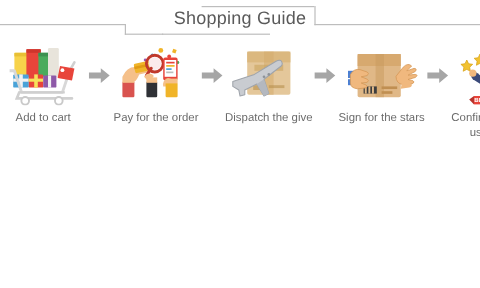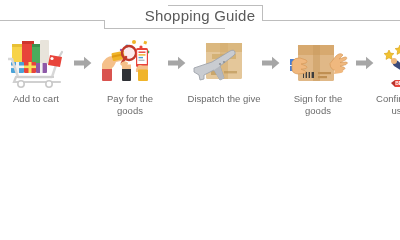--- a/index.html
+++ b/index.html
@@ -229,21 +229,21 @@
           <rect x="41.2" y="12" width="9.6" height="14" fill="#ffffff"></rect>
           <rect x="42.5" y="13.5" width="7" height="1.4" fill="#e8443a"></rect>
           <rect x="42.5" y="16.2" width="7" height="1.4" fill="#f0b429"></rect>
           <rect x="42.5" y="18.9" width="4.5" height="1.4" fill="#4aa3d8"></rect>
           <rect x="42.5" y="21.6" width="6" height="1.4" fill="#bdbdbd"></rect>
           <path d="M44 27 q5 1 6 5 l0 2 -10 0 q-1 -5 4 -7 z" fill="#f5c08a"></path>
           <rect x="42" y="31" width="10" height="12" rx="1" fill="#f0b429"></rect>
           <rect x="42" y="27.5" width="10" height="4" fill="#f5c08a"></rect>
         </svg>
       </div>
-      <div class="step-label">Pay for the goods</div>
+      <div class="step-label">Pay for the order</div>
     </div>
 
     <div class="arrow">
       <svg width="18" height="14" viewBox="0 0 18 14">
         <path d="M0 4.5 H10 V0.8 L17.4 7 L10 13.2 V9.5 H0 Z" fill="#a6a6a6"></path>
       </svg>
     </div>
 
     <div class="step">
       <div class="step-art">
@@ -287,21 +287,21 @@
 
           <rect x="6" y="21" width="7" height="6" fill="#4a7fd4"></rect>
           <rect x="6" y="28" width="7" height="5" fill="#4a7fd4"></rect>
 
           <path d="M8 24 q3 -5 8 -4 l6 2 q2 1 0 3 l-5 1 l5 2 q2 1 0 2.6 l-5 0.6 l4 1.6 q2 1 0 2.4 l-7 0.8 q-6 -0.6 -6 -5 z" fill="#f0b87e" stroke="#d79a59" stroke-width="0.7" stroke-linejoin="round"></path>
 
           <path d="M52 18 q4 -4 7 -1 l-4 4 l6 -2 q3 0 1 2.6 l-6 3 l6 -0.6 q3 0.4 0 2.6 l-6 1.6 l4 1 q2 1 0 2.4 l-8 1 q-6 -1 -6 -7 z" fill="#f0b87e" stroke="#d79a59" stroke-width="0.7" stroke-linejoin="round"></path>
           <path d="M51 30 q5 -1 8 2 q1 2 -2 3 l-7 1 z" fill="#f0b87e"></path>
         </svg>
       </div>
-      <div class="step-label">Sign for the goods</div>
+      <div class="step-label">Sign for the stars</div>
     </div>
 
     <div class="arrow">
       <svg width="18" height="14" viewBox="0 0 18 14">
         <path d="M0 4.5 H10 V0.8 L17.4 7 L10 13.2 V9.5 H0 Z" fill="#a6a6a6"></path>
       </svg>
     </div>
 
     <div class="step">
       <div class="step-art">

